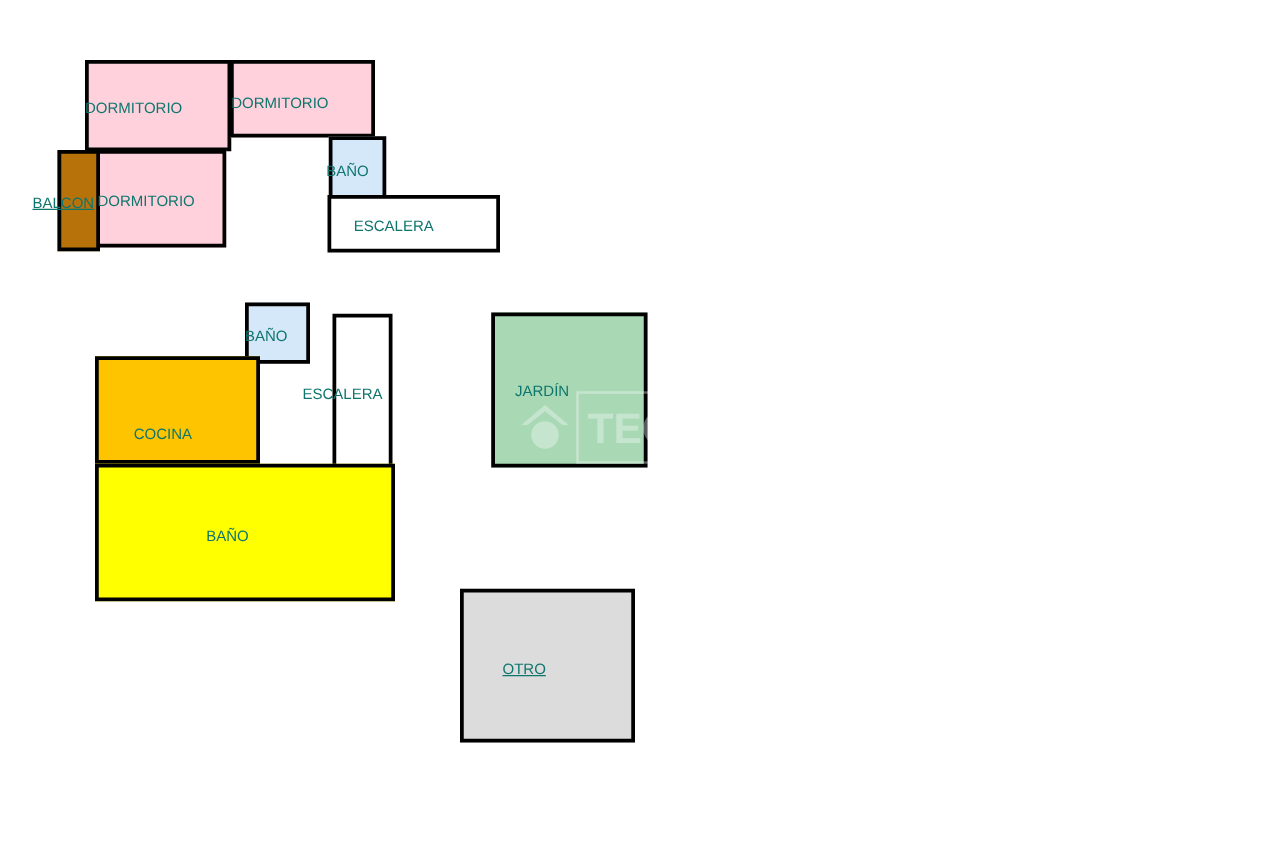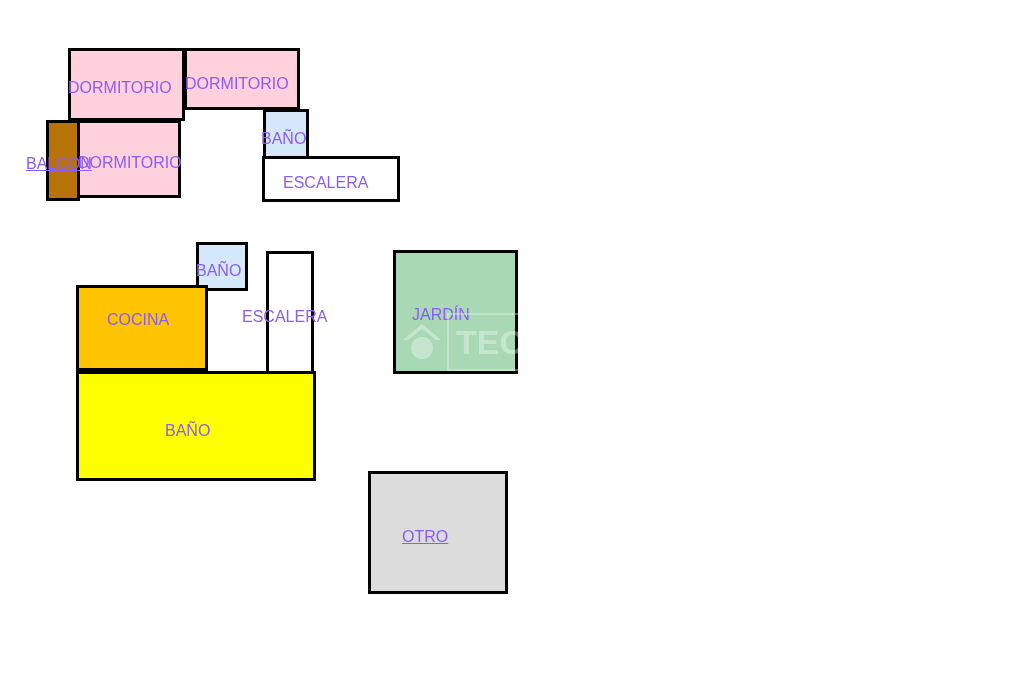--- a/index.html
+++ b/index.html
@@ -1,21 +1,21 @@
 <!DOCTYPE html>
 <html><head>
 <meta charset="utf-8">
 <style>
   html, body { margin: 0; padding: 0; background: #ffffff; }
   body { width: 1024px; height: 682px; position: relative; overflow: hidden;
          font-family: "Liberation Sans", "DejaVu Sans", sans-serif; }
   .room { position: absolute; box-sizing: border-box; border: 3px solid #000;
           display: flex; align-items: center; justify-content: center; }
-  .label { font-size: 16px; color: #8b5cf6; white-space: nowrap; position: absolute; }
-  .watermark { position: absolute; left: 398px; top: 312px; width: 121px; height: 60px;
+  .label { font-size: 12px; color: #0f766e; white-space: nowrap; position: absolute; }
+  .watermark { position: absolute; left: 412px; top: 312px; width: 121px; height: 60px;
                opacity: 0.35; pointer-events: none; overflow: hidden; }
 </style>
 </head>
 <body>
 
 <div class="room" style="left: 68px; top: 48px; width: 117px; height: 73px; background: rgb(255, 209, 220);"></div>
 <div class="label" style="left:68px;top:79px;">DORMITORIO</div>
 
 <div class="room" style="left: 184px; top: 48px; width: 116px; height: 62px; background: rgb(255, 209, 220);"></div>
 <div class="label" style="left:185px;top:75px;">DORMITORIO</div>
@@ -31,21 +31,21 @@
 
 <div class="room" style="left: 262px; top: 156px; width: 138px; height: 46px; background: rgb(255, 255, 255);"></div>
 <div class="label" style="left:283px;top:174px;">ESCALERA</div>
 
 <div class="room" style="left: 196px; top: 242px; width: 52px; height: 49px; background: rgb(212, 232, 250);"></div>
 <div class="label" style="left:196px;top:262px;">BAÑO</div>
 
 <div class="room" style="left: 266px; top: 251px; width: 48px; height: 125px; background: rgb(255, 255, 255);"></div>
 
 <div class="room" style="left: 76px; top: 285px; width: 132px; height: 86px; background: rgb(255, 196, 0);"></div>
-<div class="label" style="left:107px;top:311px;">COCINA</div>
+<div class="label" style="left:107px;top:340px;">COCINA</div>
 
 <div class="room" style="left: 76px; top: 371px; width: 240px; height: 110px; background: rgb(255, 255, 0);"></div>
 <div class="label" style="left:165px;top:422px;">BAÑO</div>
 
 <div class="label" style="left:242px;top:308px;">ESCALERA</div>
 
 <div class="room" style="left: 393px; top: 250px; width: 125px; height: 124px; background: rgb(168, 216, 180);"></div>
 <div class="label" style="left:412px;top:306px;">JARDÍN</div>
 
 <div class="watermark">

